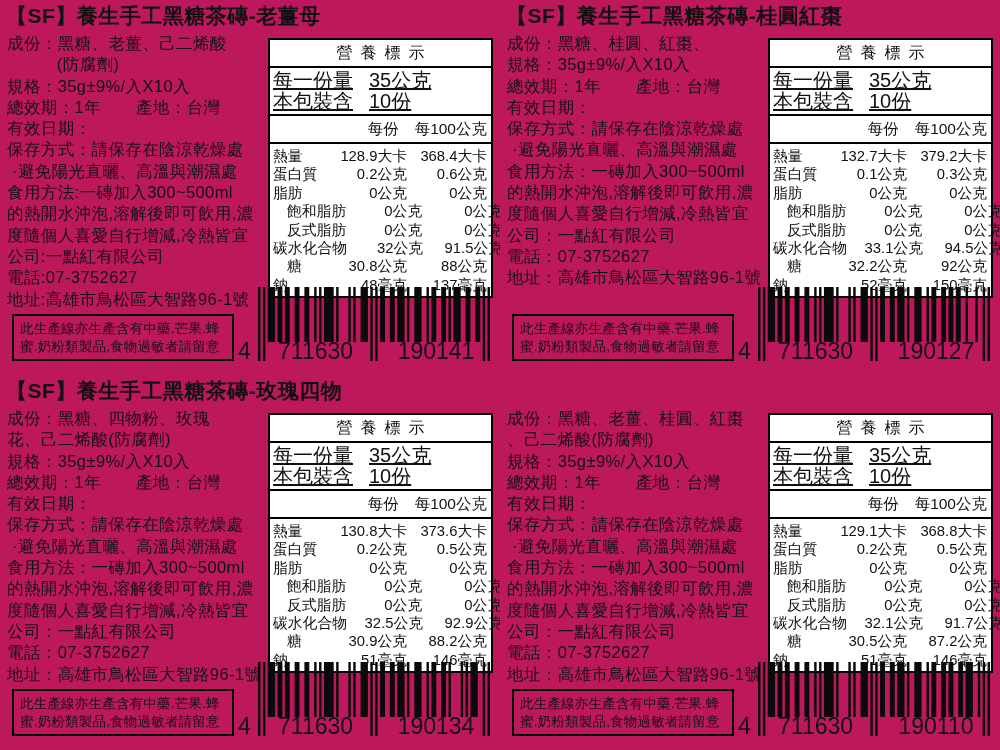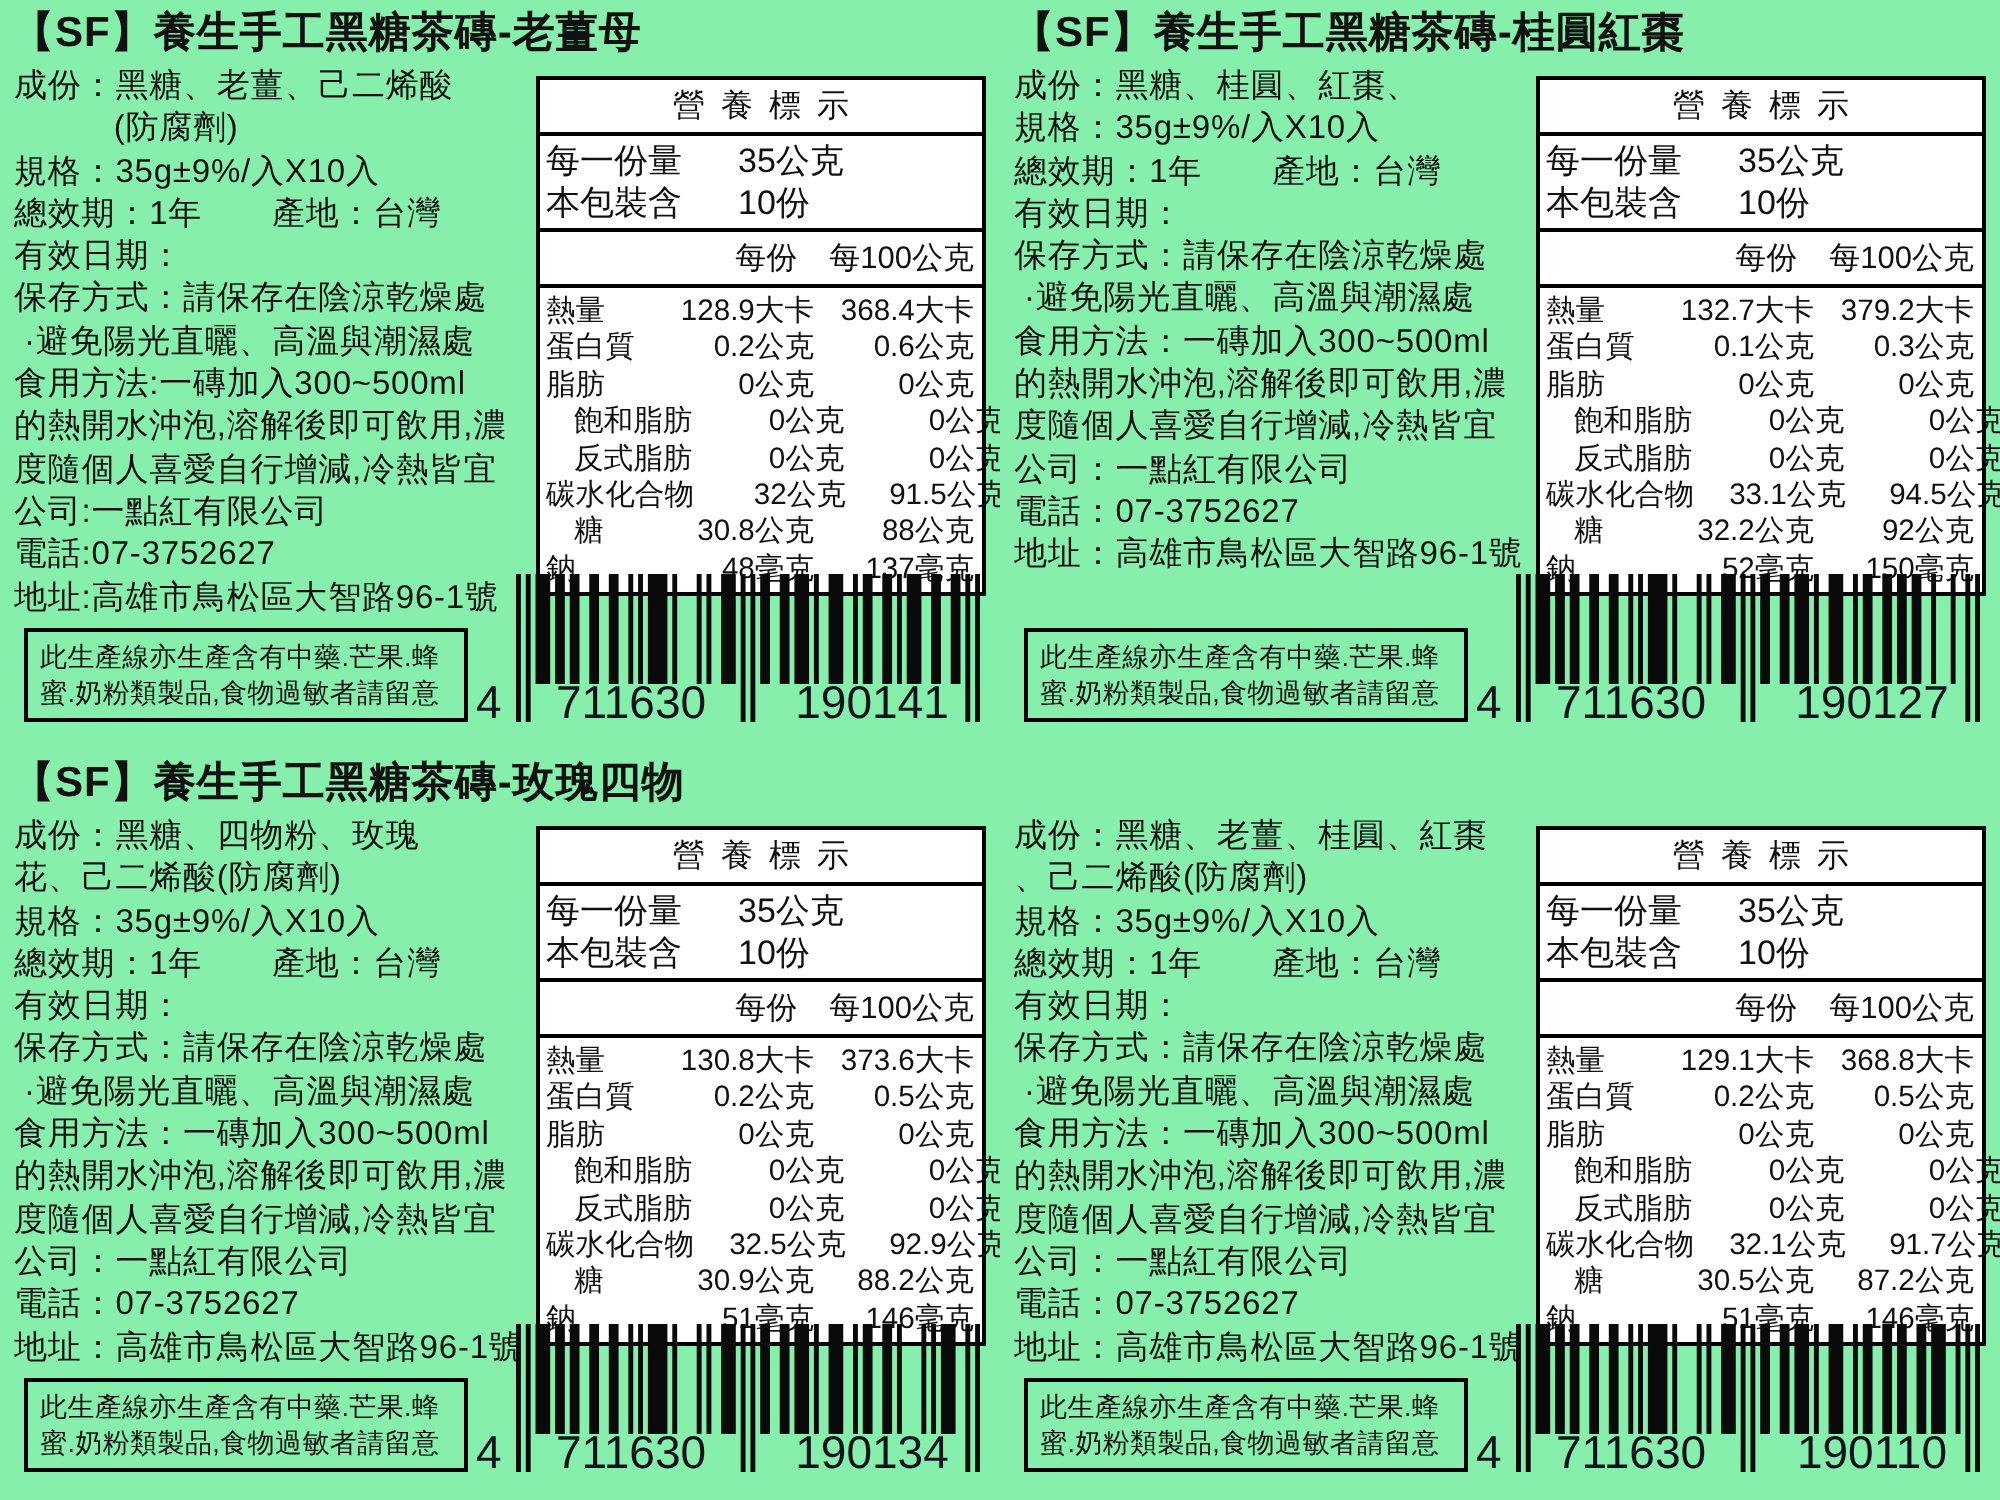--- a/index.html
+++ b/index.html
@@ -5,32 +5,32 @@
   html,body{margin:0;padding:0;}
   body{
     width:1000px;height:750px;background:#ffffff;color:#111;
     font-family:"Liberation Sans","DejaVu Sans",sans-serif;
     -webkit-font-smoothing:antialiased;
   }
   .sheet{
     display:grid;width:1000px;height:750px;
     grid-template-columns:500px 500px;grid-template-rows:375px 375px;
   }
-  .label{position:relative;overflow:hidden;background:#86efac;}
+  .label{position:relative;overflow:hidden;background:#be185d;}
   .title{
     position:absolute;left:6px;top:2px;margin:0;
     font-size:21px;font-weight:700;white-space:nowrap;letter-spacing:.5px;
   }
   .info{position:absolute;left:7px;top:33px;width:262px;}
   .line{font-size:16.5px;line-height:21.3px;white-space:pre;letter-spacing:.4px;}
   
   .nutri{position:absolute;left:268px;top:38px;width:221px;border:2px solid #000;background:#fff;}
   .n-title{text-align:center;font-size:16px;letter-spacing:8px;text-indent:8px;padding:3px 0 2px;border-bottom:2px solid #000;white-space:nowrap;}
   .n-serving{border-bottom:2px solid #000;padding:2px 0;}
-  .n-srow{display:flex;font-size:17px;line-height:21px;white-space:nowrap;}
+  .n-srow{display:flex;font-size:20px;line-height:21px;white-space:nowrap;text-decoration:underline;}
   .n-slabel{width:96px;padding-left:3px;flex:none;}
   .n-colhead{display:flex;justify-content:flex-end;gap:16px;font-size:15.5px;padding:3px 4px 2px 0;border-bottom:2px solid #000;white-space:nowrap;}
   .n-rows{padding:3px 0 2px;}
   .n-row{display:flex;font-size:14.8px;line-height:18.4px;white-space:nowrap;}
   .n-name{flex:1;padding-left:3px;}
   .n-row.ind .n-name{padding-left:17px;}
   .n-v1{width:76px;text-align:right;flex:none;}
   .n-v2{width:80px;text-align:right;padding-right:4px;flex:none;}
   
   .allergen{

